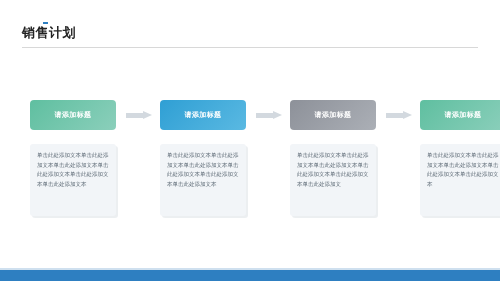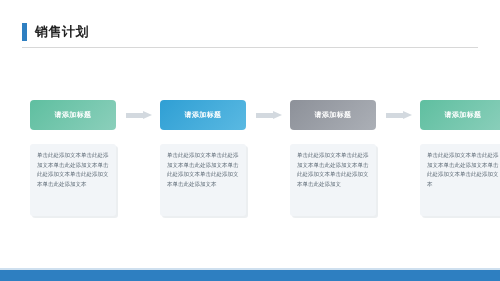--- a/index.html
+++ b/index.html
@@ -22,20 +22,21 @@
     background: #ffffff;
   }
   
   .title-bar {
     position: absolute;
     left: 22px;
     top: 22px;
     display: flex;
     align-items: center;
     height: 20px;
+    flex-direction: column;
   }
   .title-accent {
     width: 5px;
     height: 18px;
     background: #2e7fc1;
     margin-right: 8px;
   }
   .title-text {
     font-size: 13px;
     font-weight: bold;

